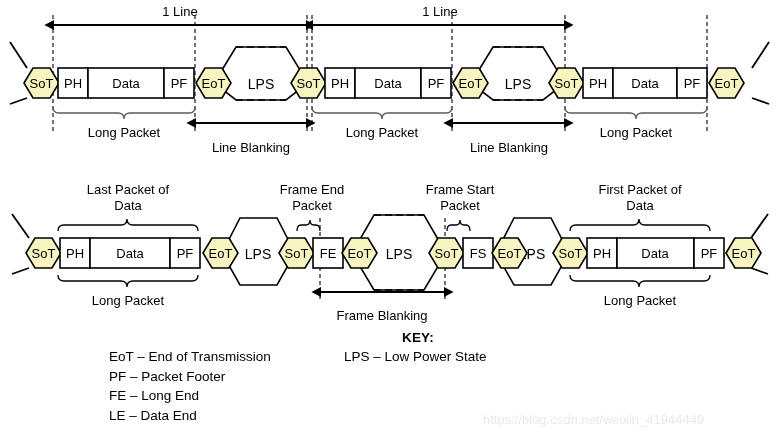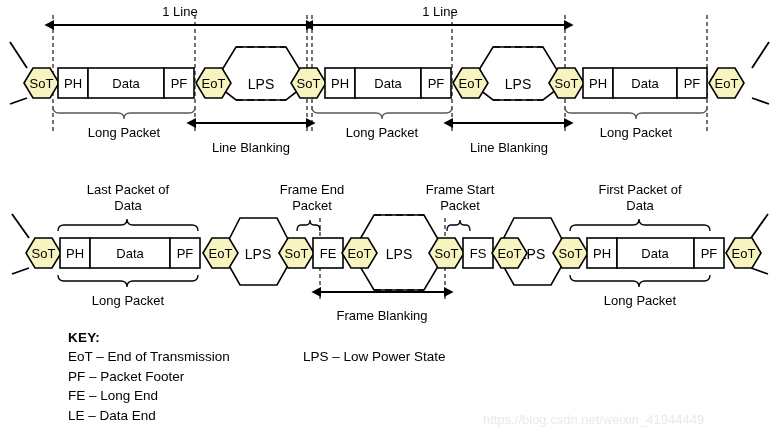--- a/index.html
+++ b/index.html
@@ -82,28 +82,29 @@
     left: 68px;
     top: 330px;
     width: 700px;
   }
   .key-title {
     font-size: 13.5px;
     font-weight: bold;
     color: #000;
     margin: 0 0 2px 0;
     letter-spacing: 0.2px;
+    text-align: center;
   }
   .key-cols {
     display: flex;
     flex-direction: row;
     align-items: flex-start;
   }
   .key-col-a { width: 272px; }
-  .key-col-b { width: 215px; }
+  .key-col-b { width: 215px; margin-left: 41px; }
   .key-col-c { width: 200px; margin-left: 20px; }
   .key-line {
     font-size: 13.5px;
     color: #000;
     line-height: 19.5px;
     white-space: nowrap;
   }
   .watermark {
     position: absolute;
     left: 483px;

